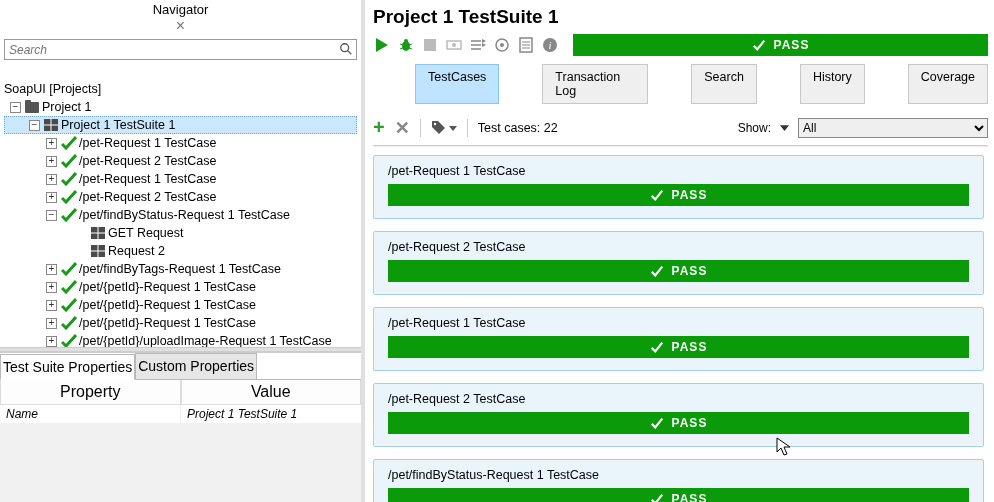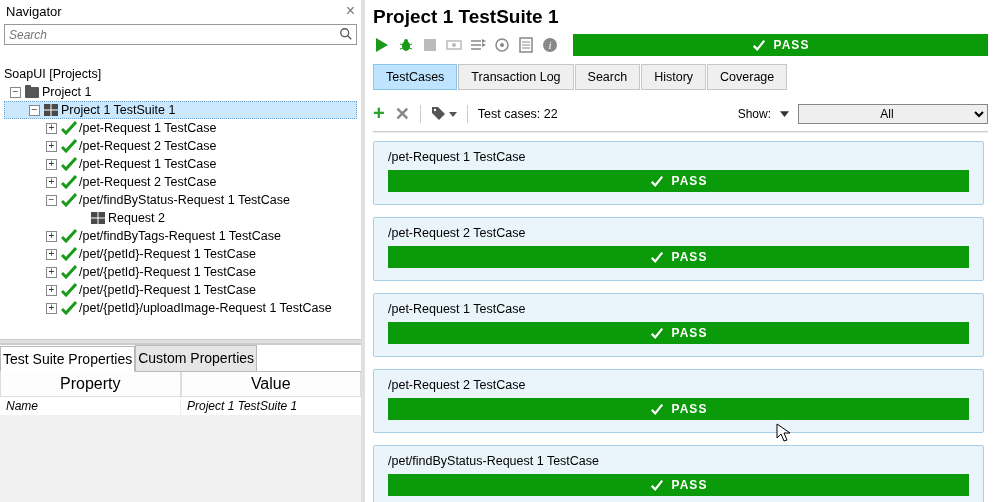--- a/index.html
+++ b/index.html
@@ -19,20 +19,21 @@
     width: 365px;
     display: flex;
     flex-direction: column;
     border-right: 4px solid #e0e0e0;
   }
   .nav-header {
     display: flex;
     align-items: center;
     justify-content: space-between;
     padding: 2px 6px;
+    flex-direction: column;
   }
   .nav-title {
     font-size: 13px;
   }
   .close-x {
     color: #777;
     font-size: 16px;
     cursor: pointer;
   }
   .search-wrap {
@@ -177,39 +178,39 @@
   .passbar svg { width:14px;height:14px;margin-right:8px;}
   .tabs {
     display:flex; gap:1px; margin-bottom:10px;
   }
   .tab {
     padding:5px 12px;
     border:1px solid #c7c7c7;
     background:#efefef;
     font-size:12.5px;
     cursor:pointer;
+    margin-left:42px;
   }
   .tab.active {
     background:#bfe4ff;
     border-color:#8cc6ec;
   }
   .tc-toolbar {
     display:flex; align-items:center; gap:10px; padding:2px 0 6px;
     border-bottom:1px solid #ccc;
   }
   .tc-add { color:#2aa02a; font-size:20px; font-weight:bold; cursor:pointer;}
   .tc-del { color:#888; font-size:18px; font-weight:bold; cursor:pointer;}
   .tc-sep { width:1px;height:18px;background:#ccc;}
   .tc-tag { display:inline-flex; align-items:center; gap:2px; cursor:pointer;}
   .tc-count { font-size:12.5px;}
   .tc-show { display:flex; align-items:center; gap:9px; margin-left:auto;}
   .tc-show select {
     width:190px; height:20px; font-family:inherit; font-size:12px;
     border:1px solid #888;
-    text-align:center;
   }
   .cases-outer {
     position:relative;
     flex:1; overflow:hidden;
     border-top:1px solid #eee;
   }
   .cases-scroll {
     position:absolute; inset:0;
     overflow-y:scroll;
     padding:8px 4px 8px 0;
@@ -319,20 +320,26 @@
           <span class="toggle">−</span>
           <span class="check-svg">
             <svg viewBox="0 0 16 14">
               <polyline points="1,8 5,12 15,1" fill="none" stroke="#1a9a1a" stroke-width="3"></polyline>
             </svg>
           </span>
           <span>/pet/findByStatus-Request 1 TestCase</span>
         </div>
       </div>
 
+    <div class="tree-row">
+      <span class="row-gap" style="width:72px"></span>
+      <span class="toggle-sp"></span>
+      <span class="req-icon"></span>
+      <span>GET Request</span>
+    </div>
     <div class="tree-row">
       <span class="row-gap" style="width:72px"></span>
       <span class="toggle-sp"></span>
       <span class="req-icon"></span>
       <span>Request 2</span>
     </div>
 
     <div id="tree-after">
         <div class="tree-row">
           <span class="row-gap" style="width:42px"></span>

